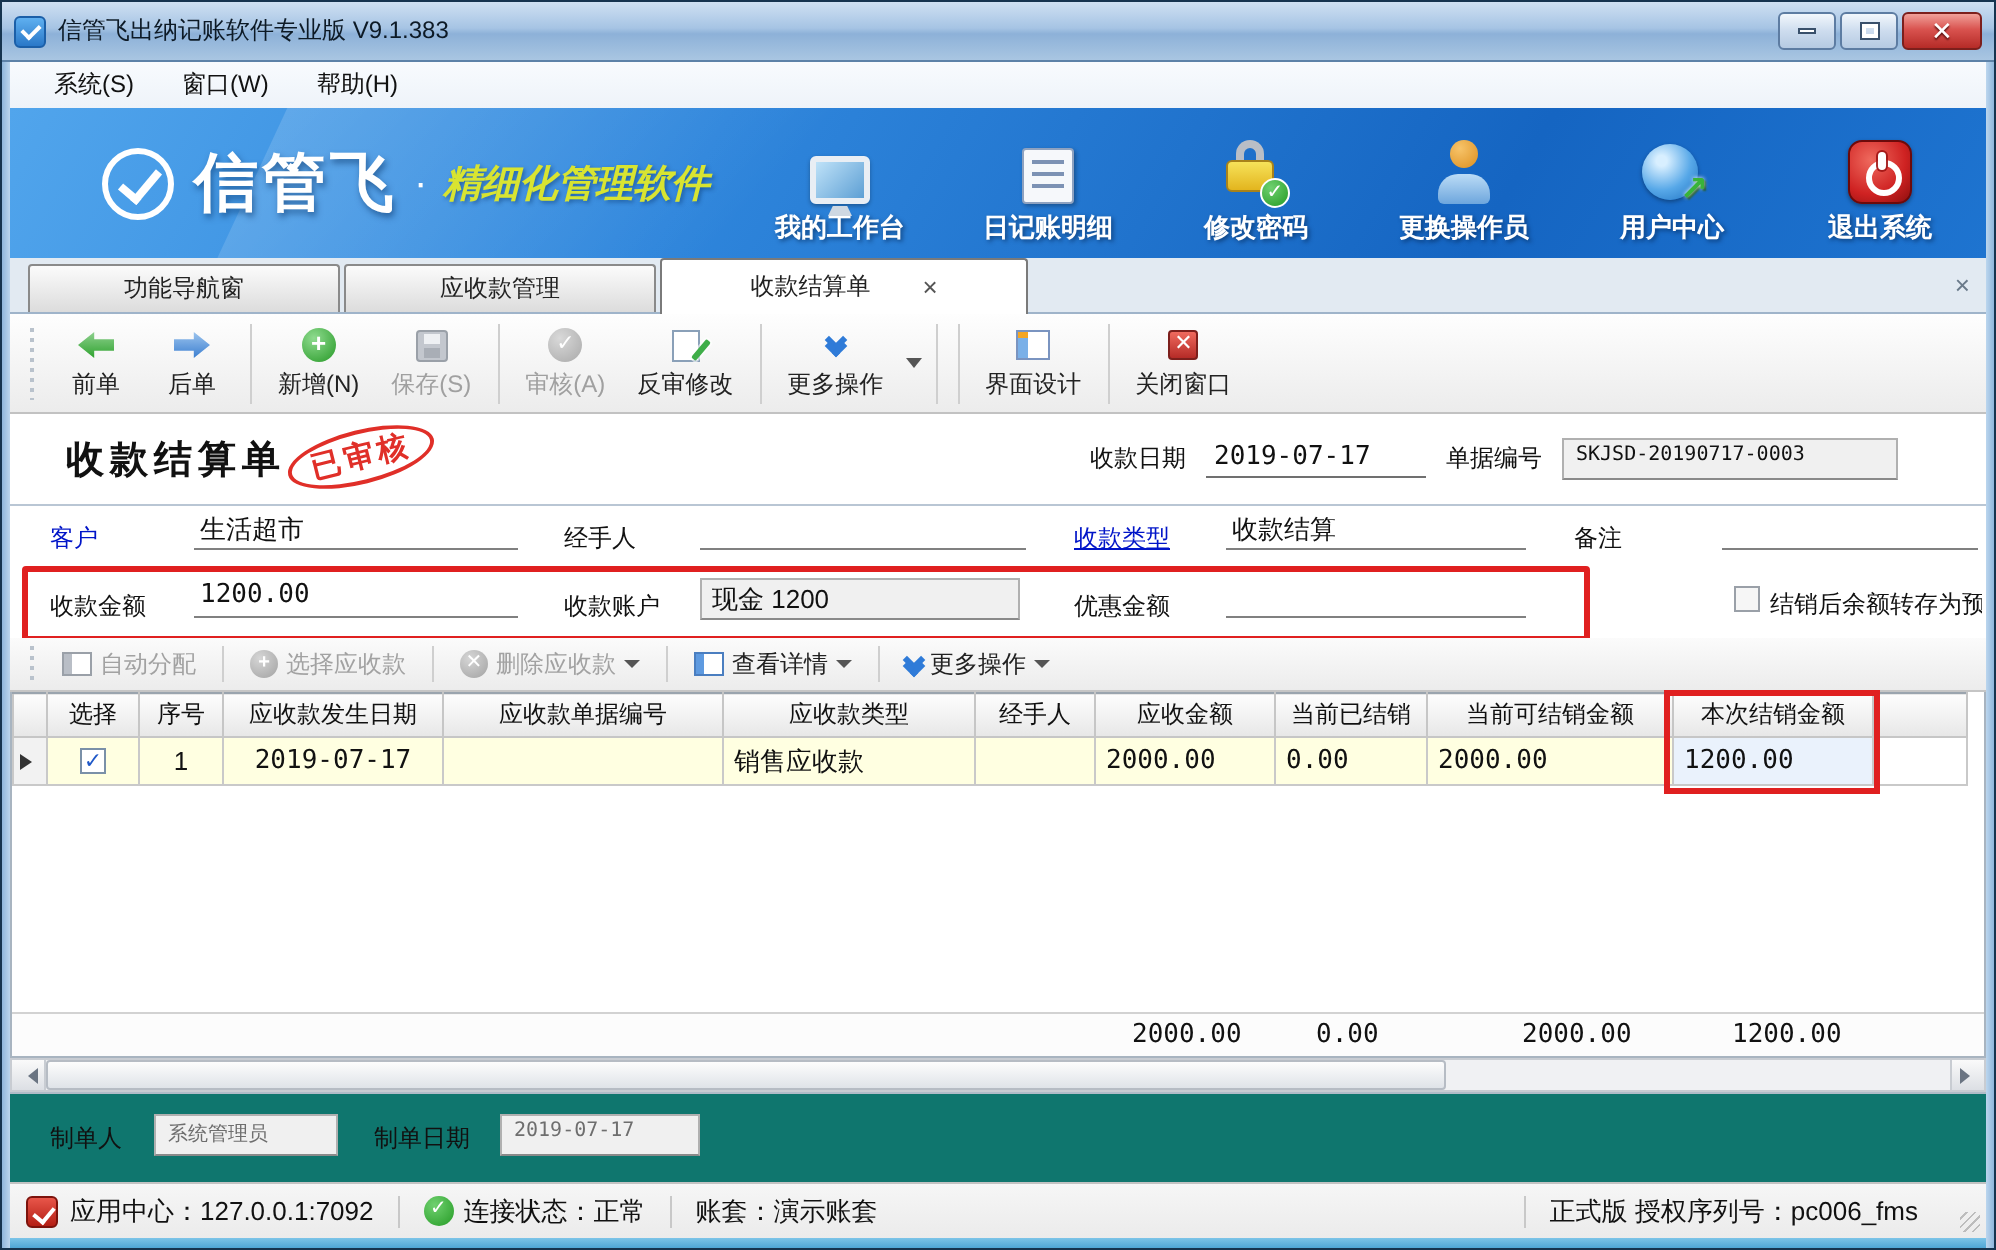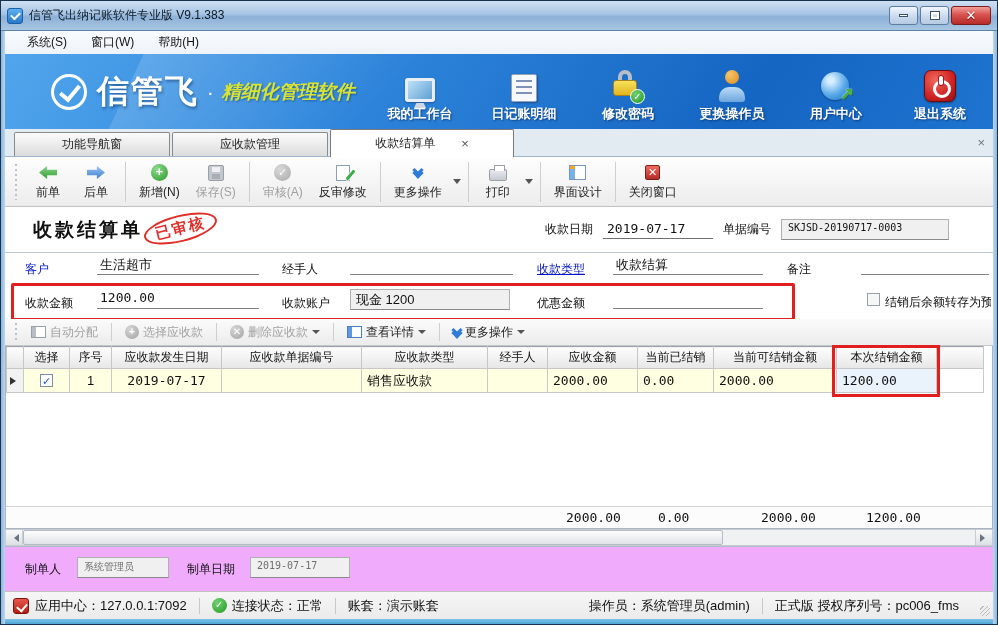--- a/index.html
+++ b/index.html
@@ -152,21 +152,21 @@
 
   
   .hscroll { position:absolute; left:4px; right:4px; top:528px; height:17px; background:#f0f1f3; border:1px solid #c8ccd2; display:flex; align-items:center; }
   .sc-btn { width:17px; height:15px; display:flex; align-items:center; justify-content:center; background:linear-gradient(#fafafa,#dcdfe4); border-right:1px solid #c8ccd2; }
   .sc-btn.right { border-right:none; border-left:1px solid #c8ccd2; margin-left:auto; }
   .sc-tri-l { width:0; height:0; border:4px solid transparent; border-right:5px solid #6a7482; }
   .sc-tri-r { width:0; height:0; border:4px solid transparent; border-left:5px solid #6a7482; }
   .sc-thumb { width:700px; height:15px; background:linear-gradient(#fdfdfd,#dfe3e8); border:1px solid #b6bcc4; border-radius:2px; }
 
   
-  .footerform { position:absolute; left:4px; right:4px; top:545px; height:45px; background:#f0abfc; border-top:1px solid #b0bcc8; }
+  .footerform { position:absolute; left:4px; right:4px; top:545px; height:45px; background:#0f766e; border-top:1px solid #b0bcc8; }
   .footerform .fld-label { position:absolute; top:14px; }
   .footerform .inset { position:absolute; top:10px; color:#6e6e6e; }
 
   
   .statusbar { position:absolute; left:4px; right:4px; top:590px; height:28px; background:linear-gradient(#f6f6f6,#ebebeb); border-top:1px solid #c2c2c2; display:flex; align-items:center; padding:0 8px; font-size:13px; }
   .sb-sep { width:1px; height:16px; background:#c8c8c8; margin:0 12px; }
   .sb-logo { width:16px; height:16px; border-radius:3px; background:linear-gradient(#e8564a,#b41e14); border:1px solid #7c130c; position:relative; margin-right:6px; }
   .sb-logo::after { content:""; position:absolute; left:3px; top:4px; width:8px; height:5px; border-left:2px solid #fff; border-bottom:2px solid #fff; transform:rotate(-50deg); }
   .sb-check { width:15px; height:15px; border-radius:50%; background:radial-gradient(circle at 35% 30%,#6fd06f,#259b25); color:#fff; font-size:10px; font-weight:bold; line-height:14px; text-align:center; margin-right:5px; }
   .sb-item { white-space:nowrap; }
@@ -317,29 +317,20 @@
           <div class="chevs">
               <div class="chev"></div>
               <div class="chev"></div>
             </div>
         </div>
         <span class="tlabel">更多操作</span>
       </div>
       <div class="darr"></div>
     </div>
     <div class="tsep"></div>
-    <div class="twrap">
-      <div class="tbtn">
-        <div class="ti">
-            <div class="printer"></div>
-          </div>
-        <span class="tlabel">打印</span>
-      </div>
-      <div class="darr"></div>
-    </div>
     <div class="tsep"></div>
     <div class="tbtn">
       <div class="ti">
           <div class="ui-design"></div>
         </div>
       <span class="tlabel">界面设计</span>
     </div>
     <div class="tsep"></div>
     <div class="tbtn">
       <div class="ti">
@@ -494,21 +485,20 @@
 
   <div class="statusbar">
     <div class="sb-logo"></div>
     <span class="sb-item">应用中心：127.0.0.1:7092</span>
     <div class="sb-sep"></div>
     <div class="sb-check">✓</div>
     <span class="sb-item">连接状态：正常</span>
     <div class="sb-sep"></div>
     <span class="sb-item">账套：演示账套</span>
     <div class="sb-spacer"></div>
-    <span class="sb-item">操作员：系统管理员(admin)</span>
     <div class="sb-sep"></div>
     <span class="sb-item" style="margin-right:26px;">正式版 授权序列号：pc006_fms</span>
     <div class="resize-grip"></div>
   </div>
 
   <div class="bottomstrip"></div>
 
   <div class="win-edge left"></div>
   <div class="win-edge right"></div>
 </div>

